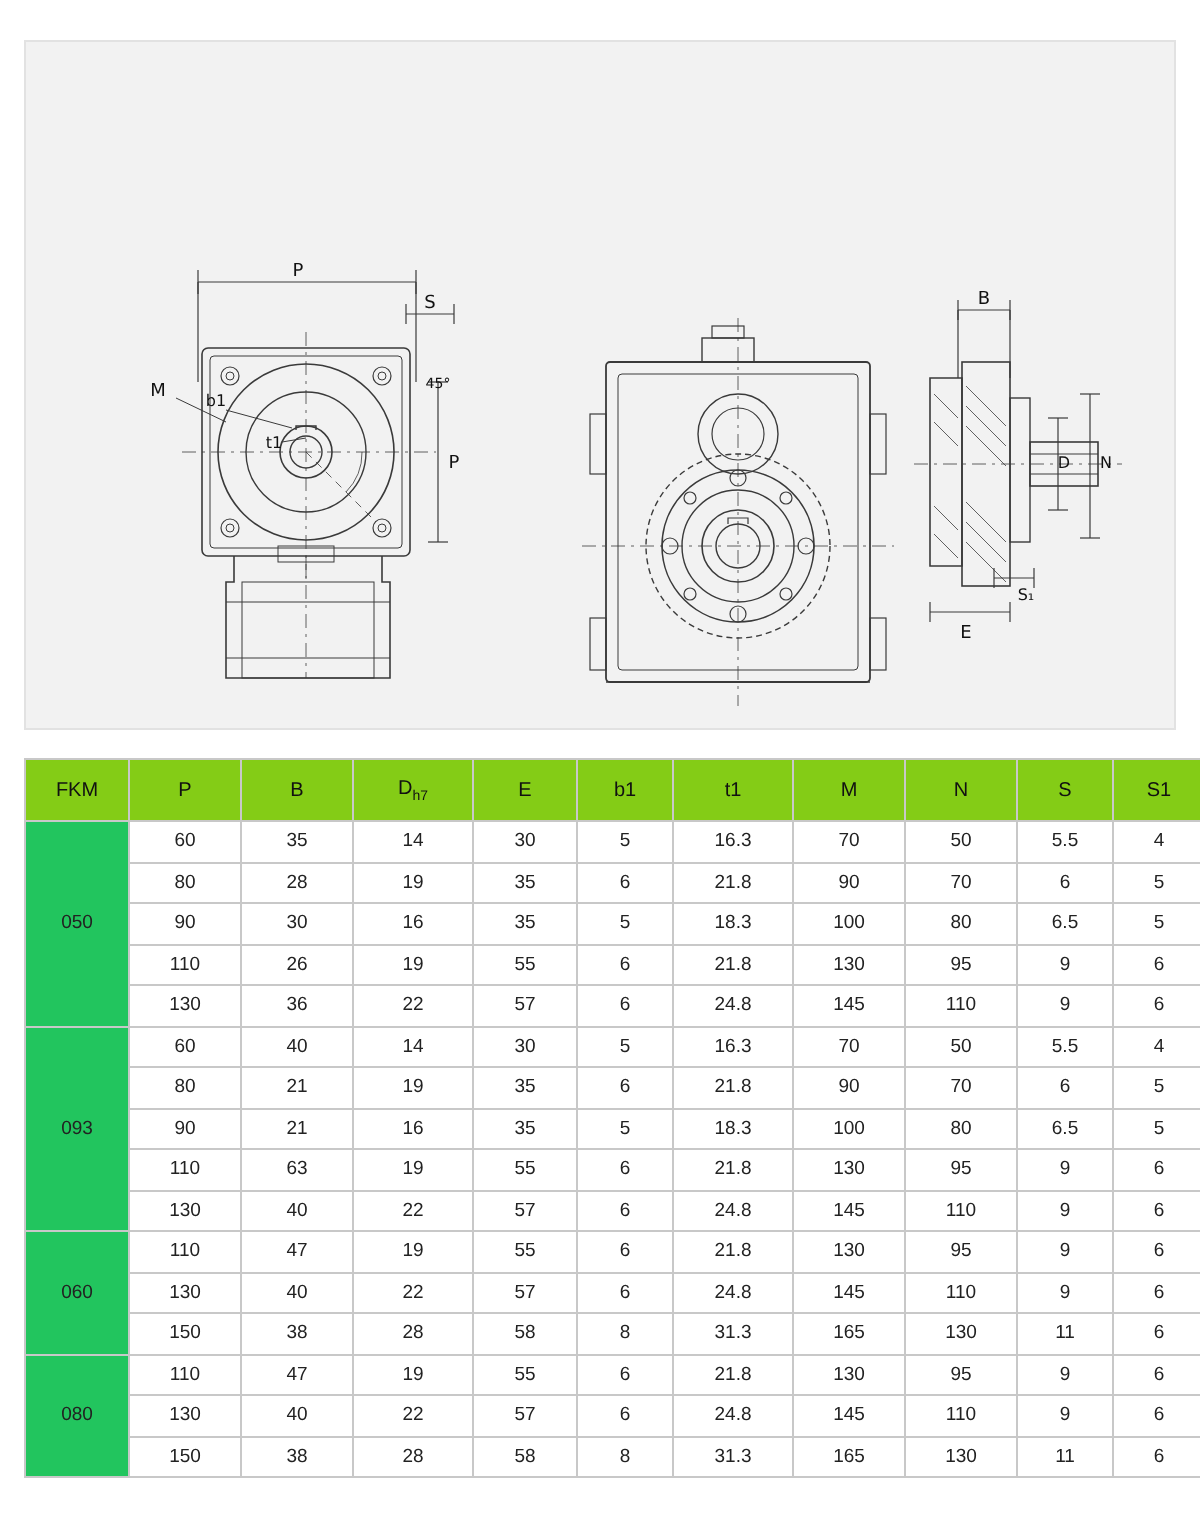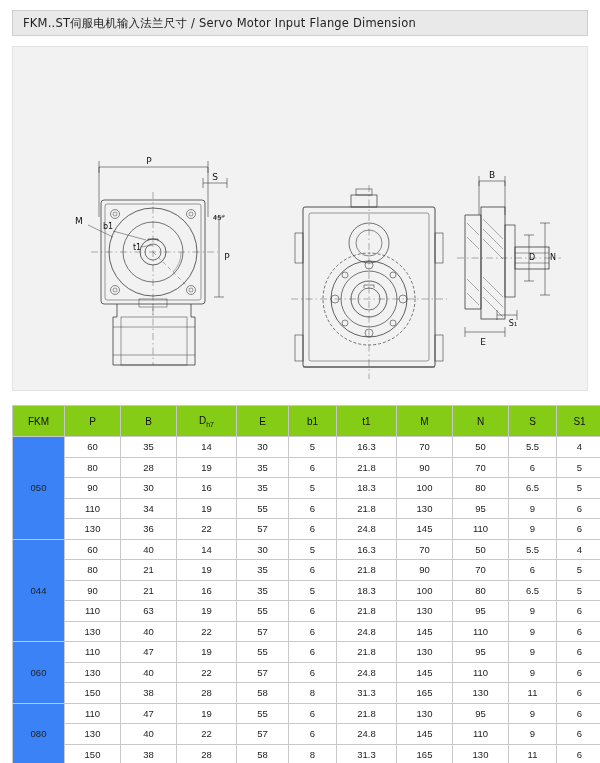--- a/index.html
+++ b/index.html
@@ -70,21 +70,21 @@
     font-weight: normal;
     color: #222;
   }
   table.spec thead th {
     background: #84cc16;
     height: 30px;
     font-size: 10px;
     color: #111;
   }
   td.group-cell {
-    background: #3b82f6;
+    background: #22c55e;
     font-size: 9.5px;
   }
   .sub {
     font-size: 7px;
     vertical-align: sub;
   }
   
   col.c-fkm { width: 52px; }
   col.c-p   { width: 56px; }
   col.c-b   { width: 56px; }
@@ -95,23 +95,20 @@
   col.c-m   { width: 56px; }
   col.c-n   { width: 56px; }
   col.c-s   { width: 48px; }
   col.c-s1  { width: 46px; }
 </style>
 </head>
 <body>
 
 <div class="page">
 
-  <div class="title-bar">
-    <span class="title-text">FKM..ST伺服电机输入法兰尺寸 / Servo Motor Input Flange Dimension</span>
-  </div>
 
   <div class="drawing-panel">
     <svg class="drawing-svg" width="576" height="343" viewBox="0 0 576 343">
       <g fill="none" stroke="#3a3a3a" stroke-width="0.8">
 
         <g stroke-width="0.6">
           <line x1="86" y1="120" x2="195" y2="120"></line>
           <line x1="86" y1="114" x2="86" y2="126"></line>
           <line x1="195" y1="114" x2="195" y2="126"></line>
           <line x1="86" y1="120" x2="86" y2="170"></line>
@@ -343,21 +340,21 @@
             <td>35</td>
             <td>5</td>
             <td>18.3</td>
             <td>100</td>
             <td>80</td>
             <td>6.5</td>
             <td>5</td>
           </tr>
           <tr>
             <td>110</td>
-            <td>34</td>
+            <td>26</td>
             <td>19</td>
             <td>55</td>
             <td>6</td>
             <td>21.8</td>
             <td>130</td>
             <td>95</td>
             <td>9</td>
             <td>6</td>
           </tr>
           <tr>
@@ -366,21 +363,21 @@
             <td>22</td>
             <td>57</td>
             <td>6</td>
             <td>24.8</td>
             <td>145</td>
             <td>110</td>
             <td>9</td>
             <td>6</td>
           </tr>
           <tr>
-            <td class="group-cell" rowspan="5">044</td>
+            <td class="group-cell" rowspan="5">093</td>
             <td>60</td>
             <td>40</td>
             <td>14</td>
             <td>30</td>
             <td>5</td>
             <td>16.3</td>
             <td>70</td>
             <td>50</td>
             <td>5.5</td>
             <td>4</td>

